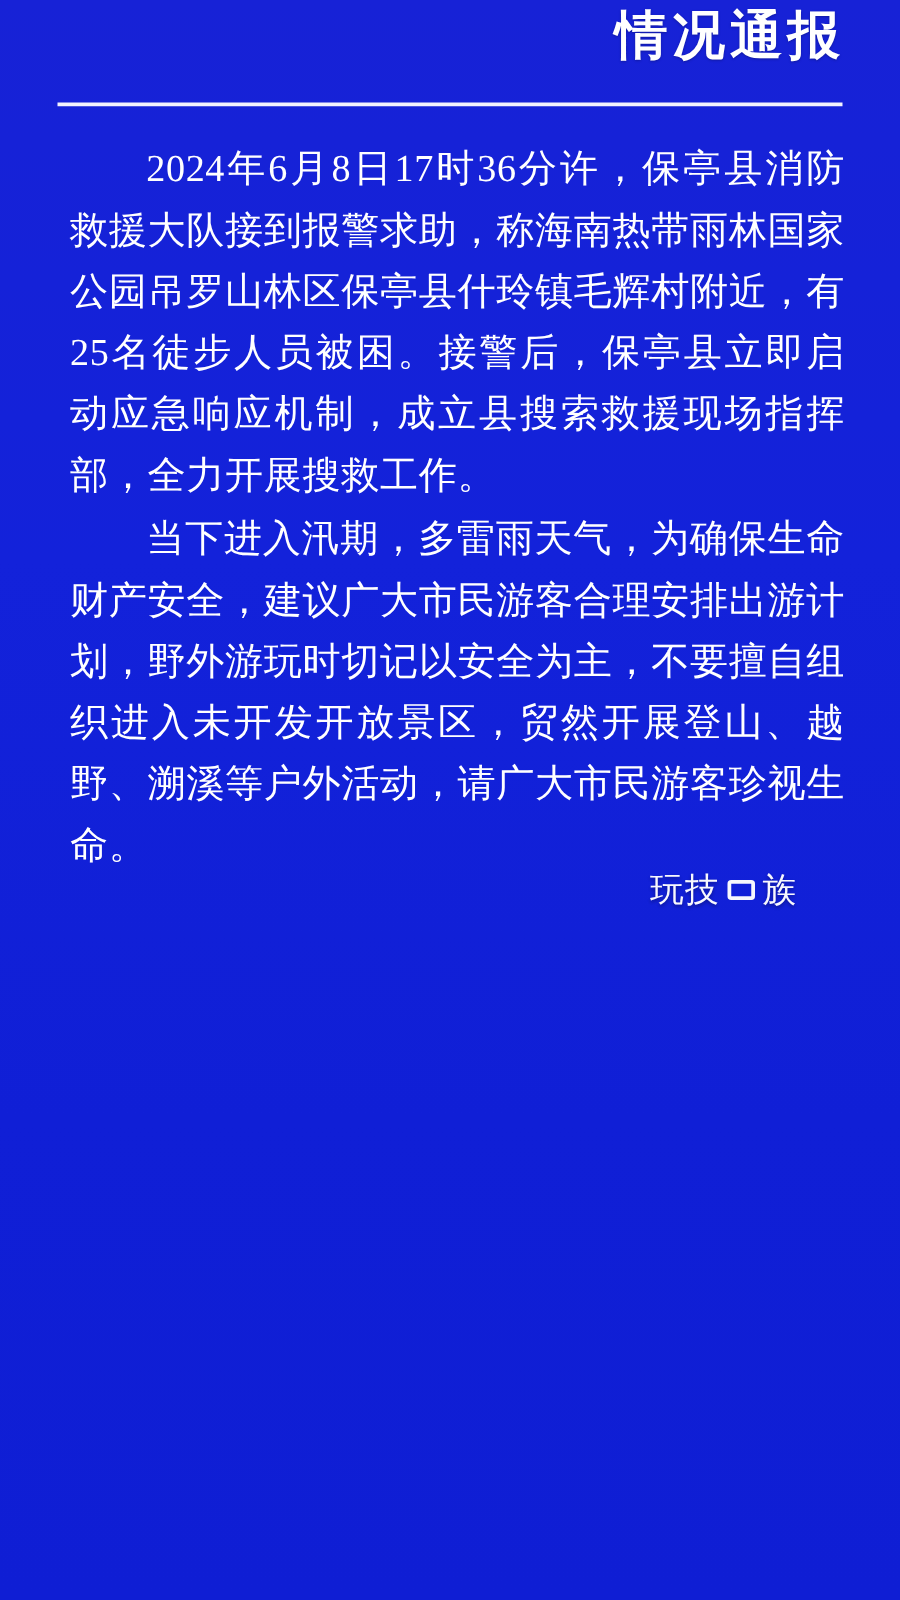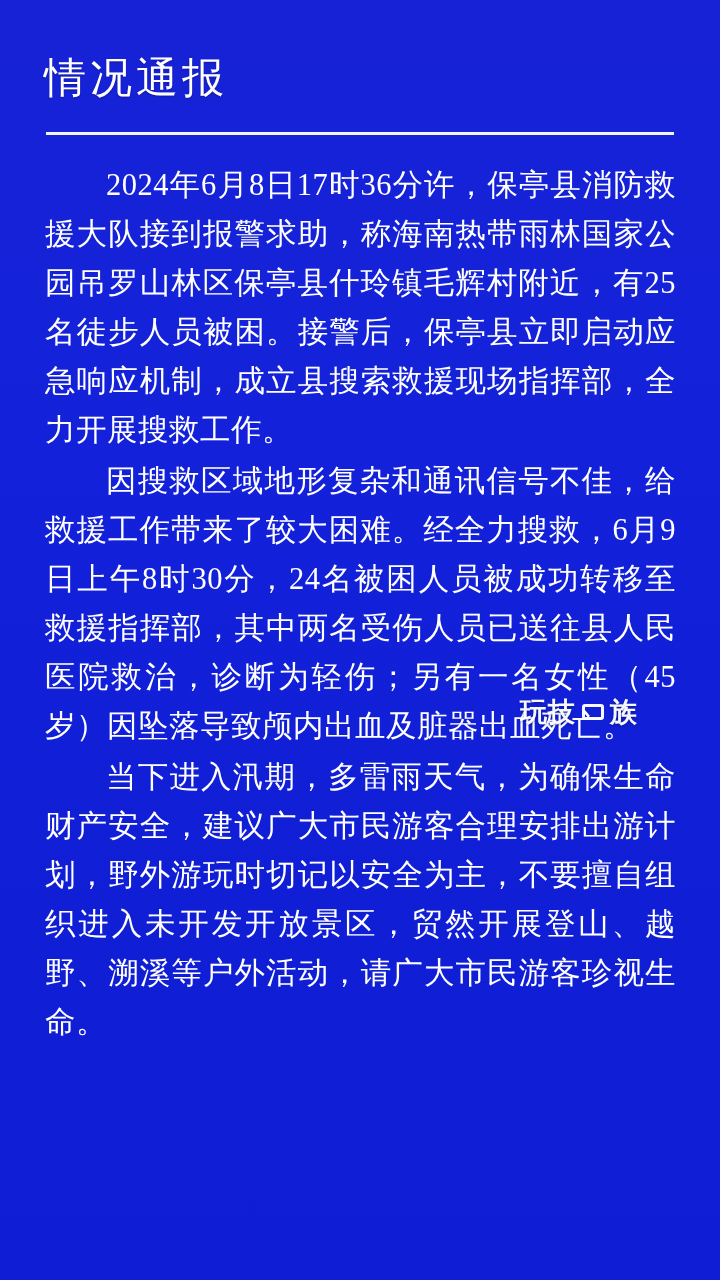--- a/index.html
+++ b/index.html
@@ -16,58 +16,57 @@
     position: relative;
   }
   .page {
     position: absolute;
     inset: 0;
     background: linear-gradient(180deg, #1722d6 0%, #1322da 35%, #101fd6 70%, #0f1ed4 100%);
     box-sizing: border-box;
     padding: 0 44px;
   }
   .doc-title {
-    text-align: left;
+    text-align: right;
     font-size: 42px;
     letter-spacing: 4px;
-    font-weight: 400;
-    padding-top: 50px;
+    font-weight: 700;
     padding-bottom: 20px;
     color: #ffffff;
     text-shadow: 0 1px 2px rgba(0,0,0,0.25);
   }
   .title-rule {
     height: 3px;
     background: #ffffff;
     margin: 6px 2px 0 2px;
     opacity: 0.95;
   }
   .body-wrap {
     padding-top: 26px;
   }
   .para {
     font-size: 30.5px;
     line-height: 49px;
     text-align: justify;
     text-justify: inter-ideograph;
     text-indent: 2em;
-    margin: 0 0 2px 1px;
+    margin: 0 0 2px 12px;
     letter-spacing: 0.5px;
     color: #ffffff;
   }
   .watermark {
     position: absolute;
     left: 520px;
     top: 694px;
     display: flex;
     align-items: center;
     gap: 4px;
     font-family: "Liberation Sans", sans-serif;
     font-size: 27px;
-    font-weight: 700;
+    font-weight: 400;
     color: #ffffff;
     opacity: 0.97;
     letter-spacing: 1px;
     text-shadow: 0 1px 3px rgba(0,0,0,0.35);
   }
   .watermark .wm-box {
     display: inline-block;
     width: 22px;
     height: 16px;
     border: 3px solid #ffffff;
@@ -79,21 +78,20 @@
 </head>
 <body>
 
 <div class="page">
 
   <div class="doc-title">情况通报</div>
   <div class="title-rule"></div>
 
   <div class="body-wrap">
     <p class="para">2024年6月8日17时36分许，保亭县消防救援大队接到报警求助，称海南热带雨林国家公园吊罗山林区保亭县什玲镇毛辉村附近，有25名徒步人员被困。接警后，保亭县立即启动应急响应机制，成立县搜索救援现场指挥部，全力开展搜救工作。</p>
-    <p class="para">因搜救区域地形复杂和通讯信号不佳，给救援工作带来了较大困难。经全力搜救，6月9日上午8时30分，24名被困人员被成功转移至救援指挥部，其中两名受伤人员已送往县人民医院救治，诊断为轻伤；另有一名女性（45岁）因坠落导致颅内出血及脏器出血死亡。</p>
     <p class="para">当下进入汛期，多雷雨天气，为确保生命财产安全，建议广大市民游客合理安排出游计划，野外游玩时切记以安全为主，不要擅自组织进入未开发开放景区，贸然开展登山、越野、溯溪等户外活动，请广大市民游客珍视生命。</p>
 
   </div>
 
   <div class="watermark">
     <span>玩技</span>
     <span class="wm-box"></span>
     <span>族</span>
   </div>
 

